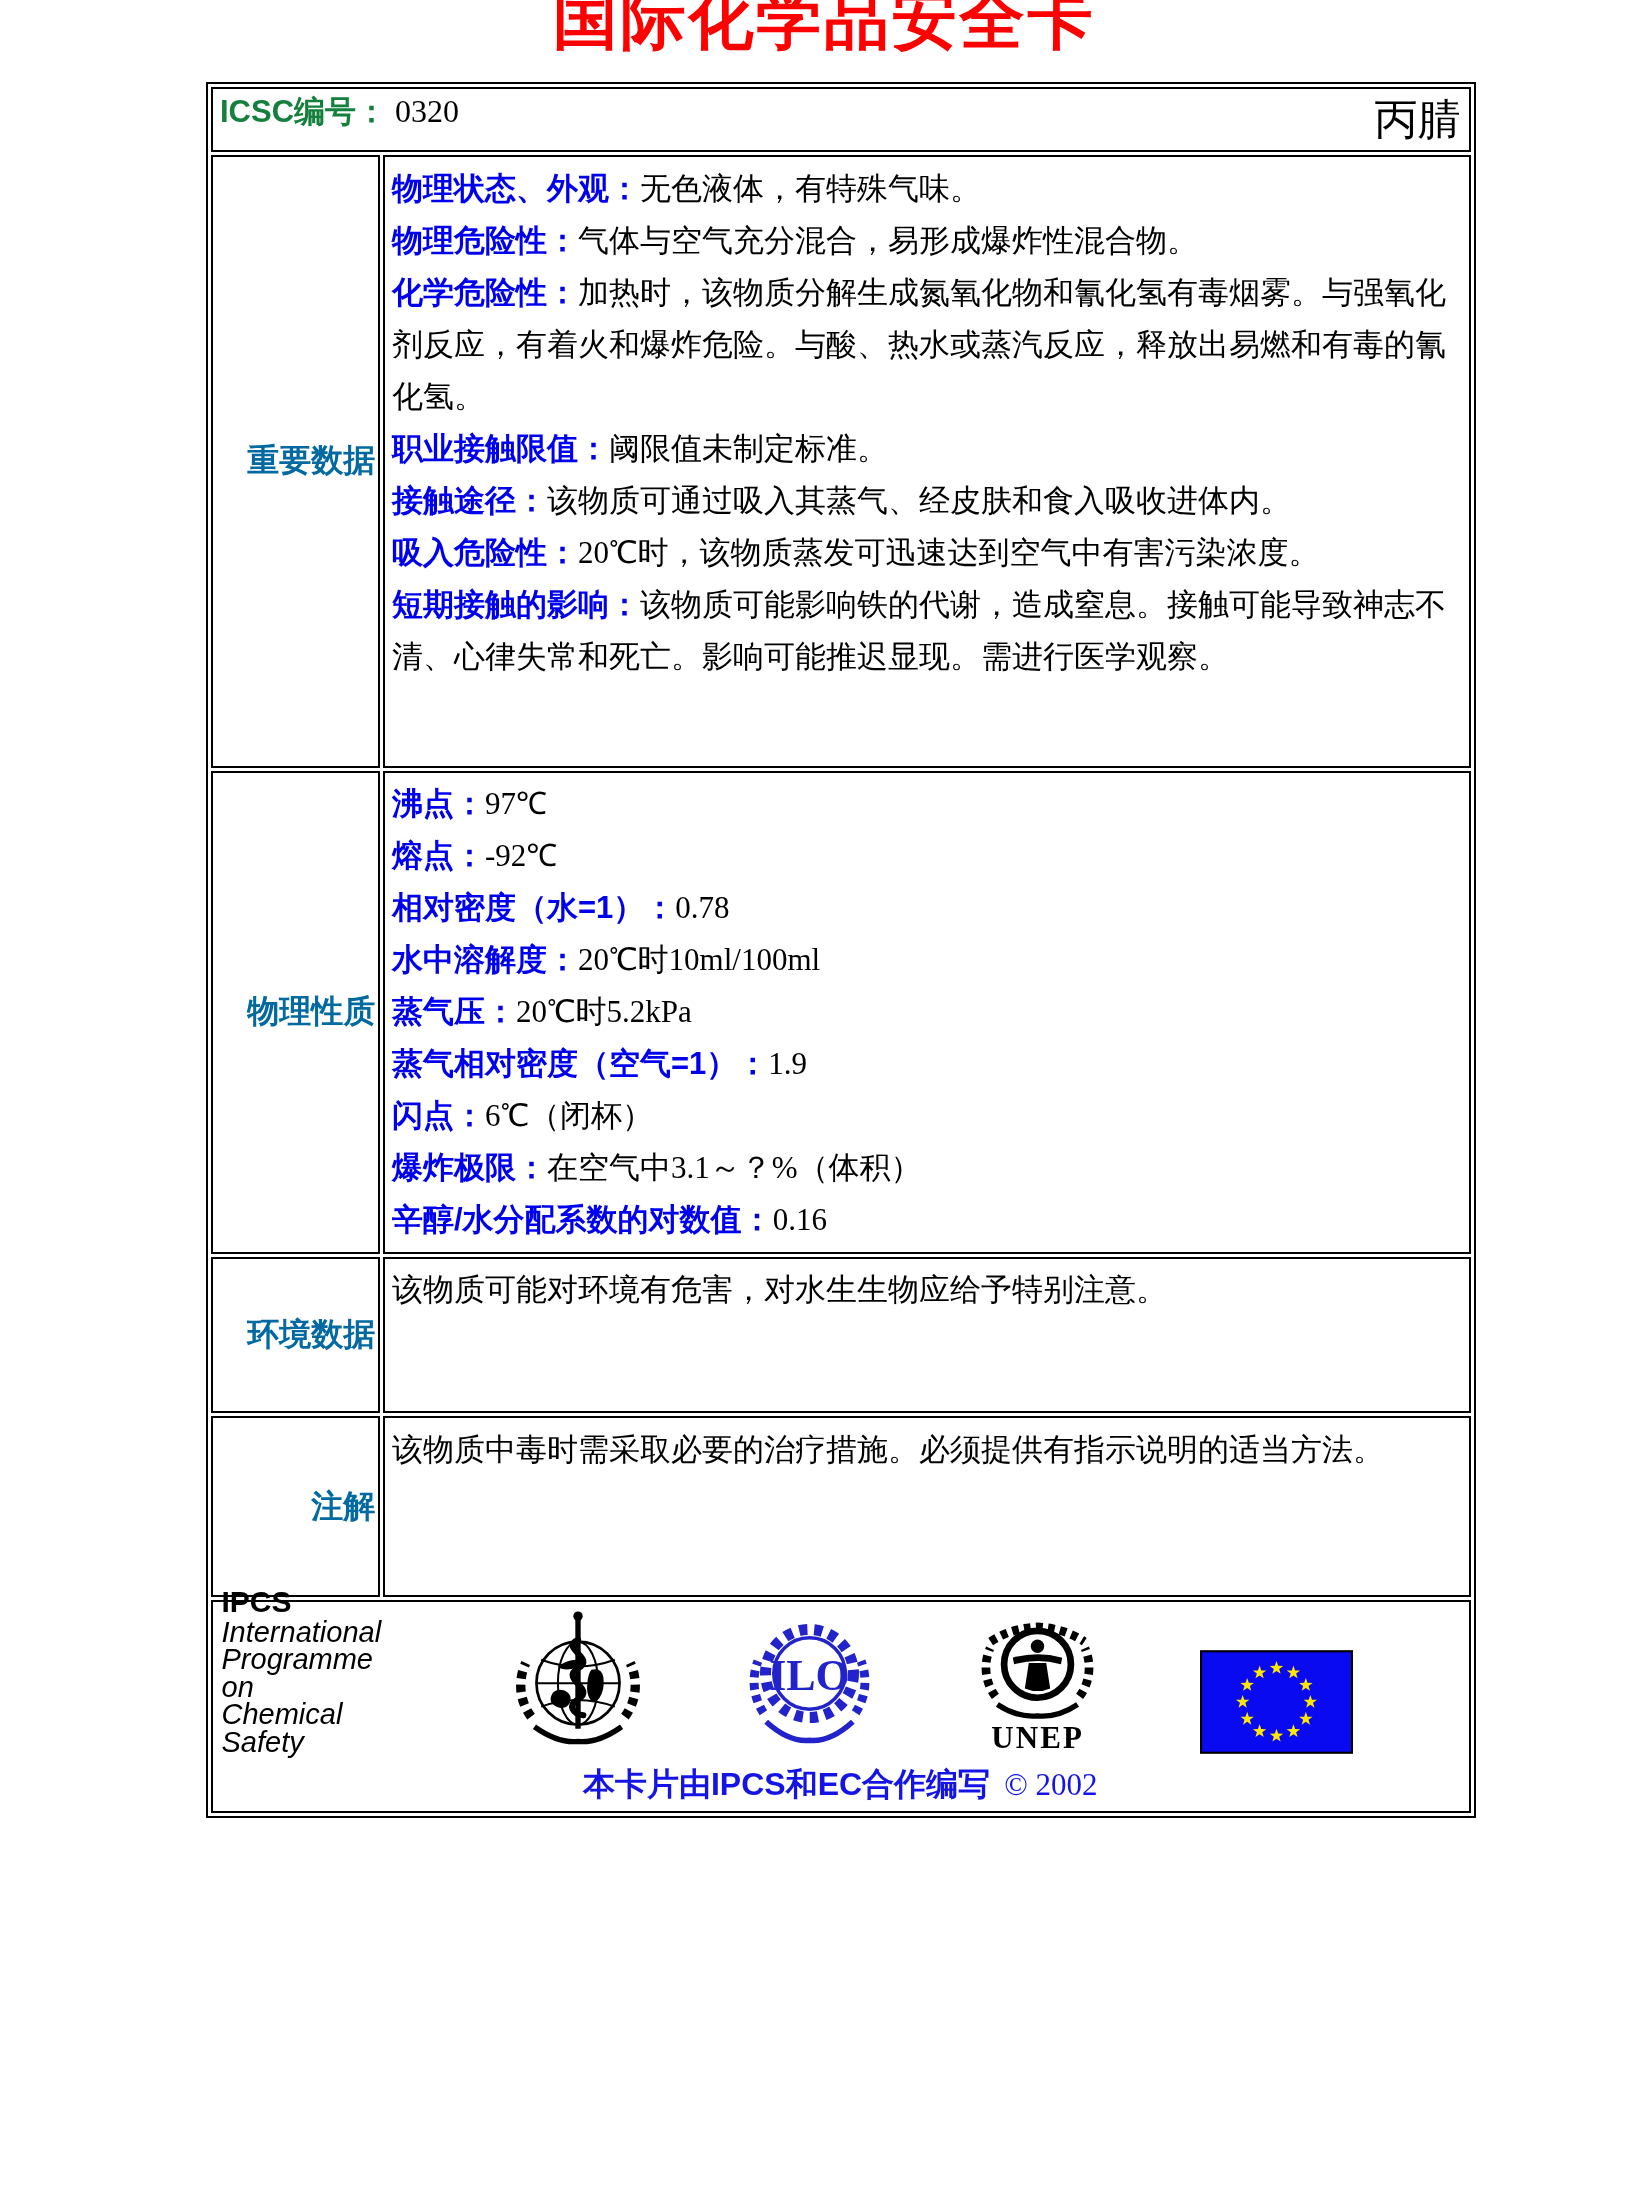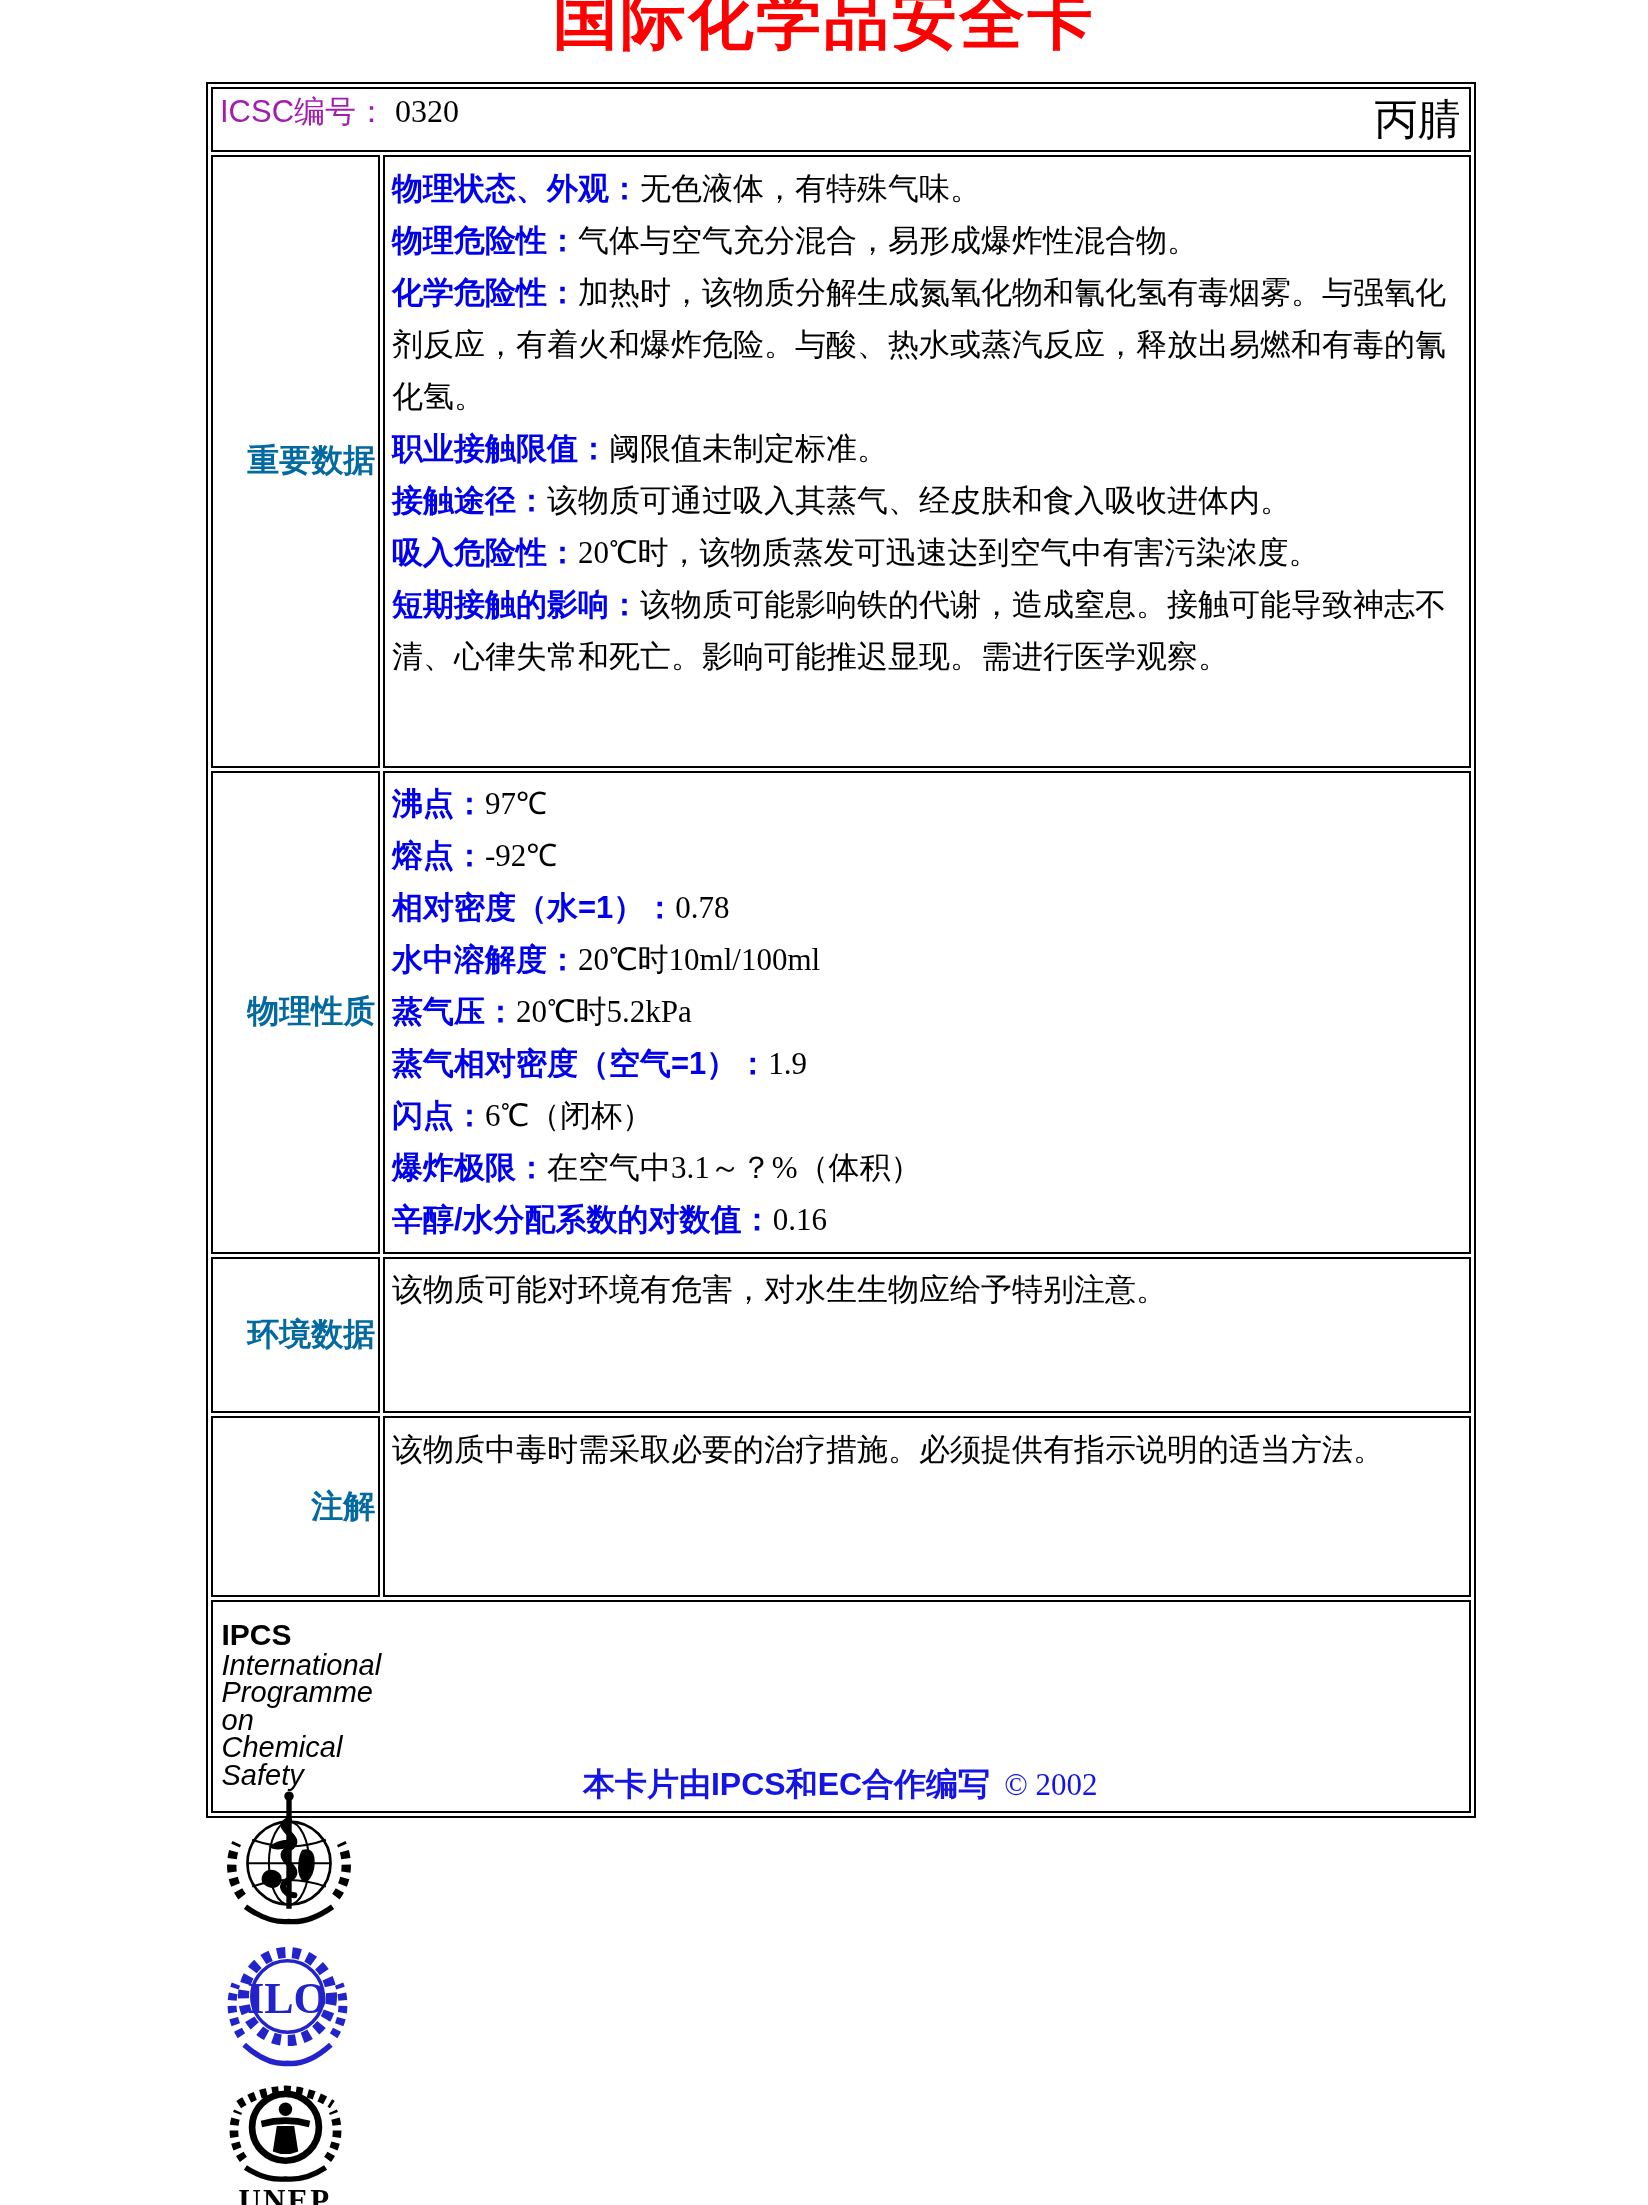--- a/index.html
+++ b/index.html
@@ -38,23 +38,23 @@
   }
   col.c-label{width:169px;}
   
   td.header-cell{
     height:61px;
     vertical-align:middle;
     padding:0 8.5px 0 7px;
     font-size:32px;
   }
   .hdr-label{
-    color:#a21caf;
-    font-family:"Liberation Sans", sans-serif;
-    font-weight:normal;
+    color:#15803d;
+    font-family:"Liberation Sans", sans-serif;
+    font-weight:bold;
     font-size:31px;
     margin-top:28px;
   }
   .hdr-num{ font-size:32px; color:#000; }
   .hdr-chem{ float:right; font-size:43px; color:#000; }
   
   td.label-cell{
     vertical-align:middle;
     text-align:right;
     color:#0369a1;
@@ -79,24 +79,23 @@
   td.h-important{height:597px;}
   td.h-physical{height:459px;}
   td.h-env{height:141px;}
   td.h-notes{height:166px;}
   td.h-addl{height:41px; padding-top:4.2px;}
   
   td.logos-cell{ height:187px; vertical-align:top; padding:7px 10px 4.2px 8.5px;}
   .logos-flex{
     display:flex;
     justify-content:space-between;
-    align-items:flex-start;
+    align-items:flex-end;
     padding-right:106px;
     height:147px;
-    flex-direction:column;
   }
   .ipcs-block{ width:191px; font-family:"Liberation Sans", sans-serif; color:#000; padding-top:8.5px;}
   .ipcs-title{ font-weight:bold; font-size:30px; line-height:34px;}
   .ipcs-line{ font-size:29px; line-height:27.5px;font-style:italic;}
   .logo{ flex:0 0 auto; }
   .unep-wrap{ text-align:center; }
   .unep-text{
     font-family:"Liberation Serif", serif;
     font-weight:bold;
     font-size:31px;

